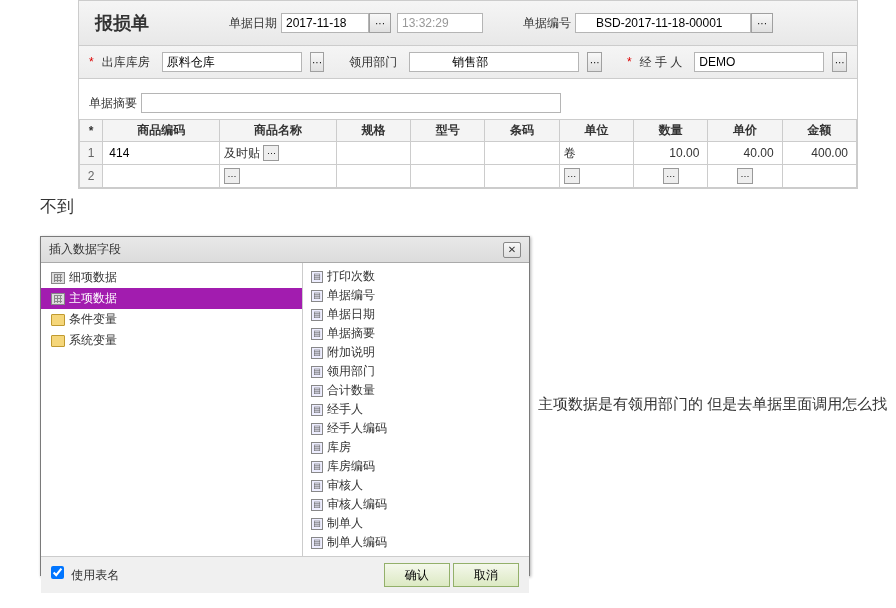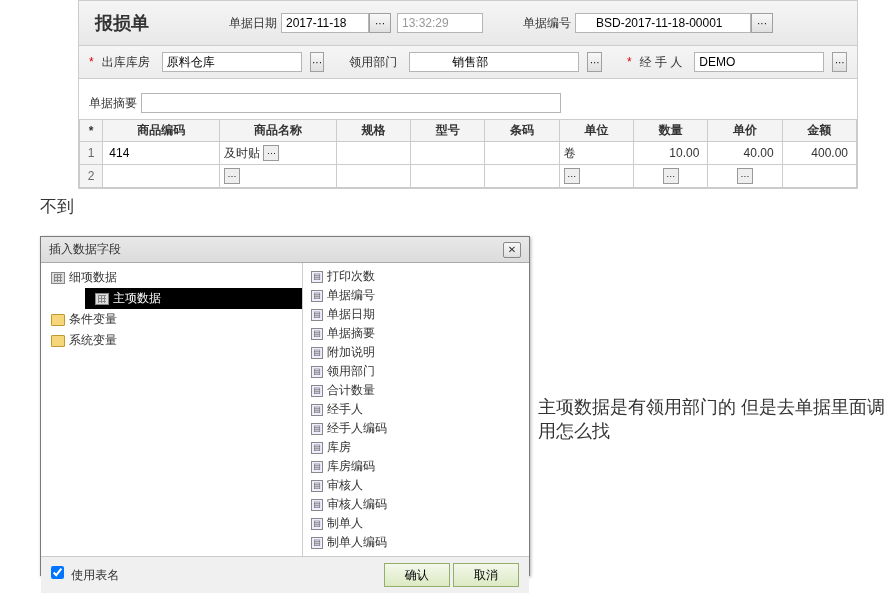--- a/index.html
+++ b/index.html
@@ -75,21 +75,21 @@
   }
   .dialog-close {
     width:18px;height:16px;border:1px solid #888;background:linear-gradient(#f8f8f8,#e0e0e0);
     border-radius:2px;font-size:10px;cursor:pointer;display:flex;align-items:center;justify-content:center;
   }
   .dialog-body { flex:1; display:flex; border-bottom:1px solid #ccc; }
   .tree-pane { width: 262px; border-right:1px solid #ccc; padding:4px 0; overflow:auto; }
   .tree-item {
     padding: 2px 6px 2px 10px; display:flex; align-items:center; gap:4px; cursor:pointer;
   }
-  .tree-item.selected { background:#000000; color:#fff;margin-left:44px; }
+  .tree-item.selected { background:#a21caf; color:#fff; }
   .tree-icon { width:14px; height:12px; display:inline-block; }
   .ico-grid { background:#ddd; border:1px solid #888; position:relative;}
   .ico-grid::before { content:""; position:absolute; left:2px; top:1px; right:2px; bottom:1px;
      background:linear-gradient(#888 1px,transparent 1px) 0 0/100% 3px,
                 linear-gradient(90deg,#888 1px,transparent 1px) 0 0/3px 100%;}
   .ico-folder {
     background:#f5d67a; border:1px solid #c09a30; border-radius:1px;
   }
   .list-pane { flex:1; padding:4px 0; overflow:auto; }
   .list-item { padding:1px 8px; display:flex; align-items:center; gap:4px; cursor:pointer;}
@@ -97,21 +97,21 @@
   .dialog-footer {
     display:flex; justify-content:space-between; align-items:center; padding:6px 10px;
     background:#f0f0f0;
   }
   .dlg-btn {
     width:66px;height:24px;
     background:linear-gradient(#f4f8eb,#dce9c3);
     border:1px solid #93b06a;
     cursor:pointer; font-size:12px;
   }
-  .annotation { position:absolute; left:538px; top:395px; font-size:18px; color:#333; }
+  .annotation { position:absolute; left:538px; top:395px; font-size:15px; color:#333; }
   .below-text { margin-left:40px; margin-top:6px; font-size:17px; color:#333;}
   .chk { margin-right:4px; }
 </style>
 </head>
 <body>
 
 <div class="form-container">
   <div class="title-bar">
     <span class="title">报损单</span>
     <span class="field-label">单据日期</span>

